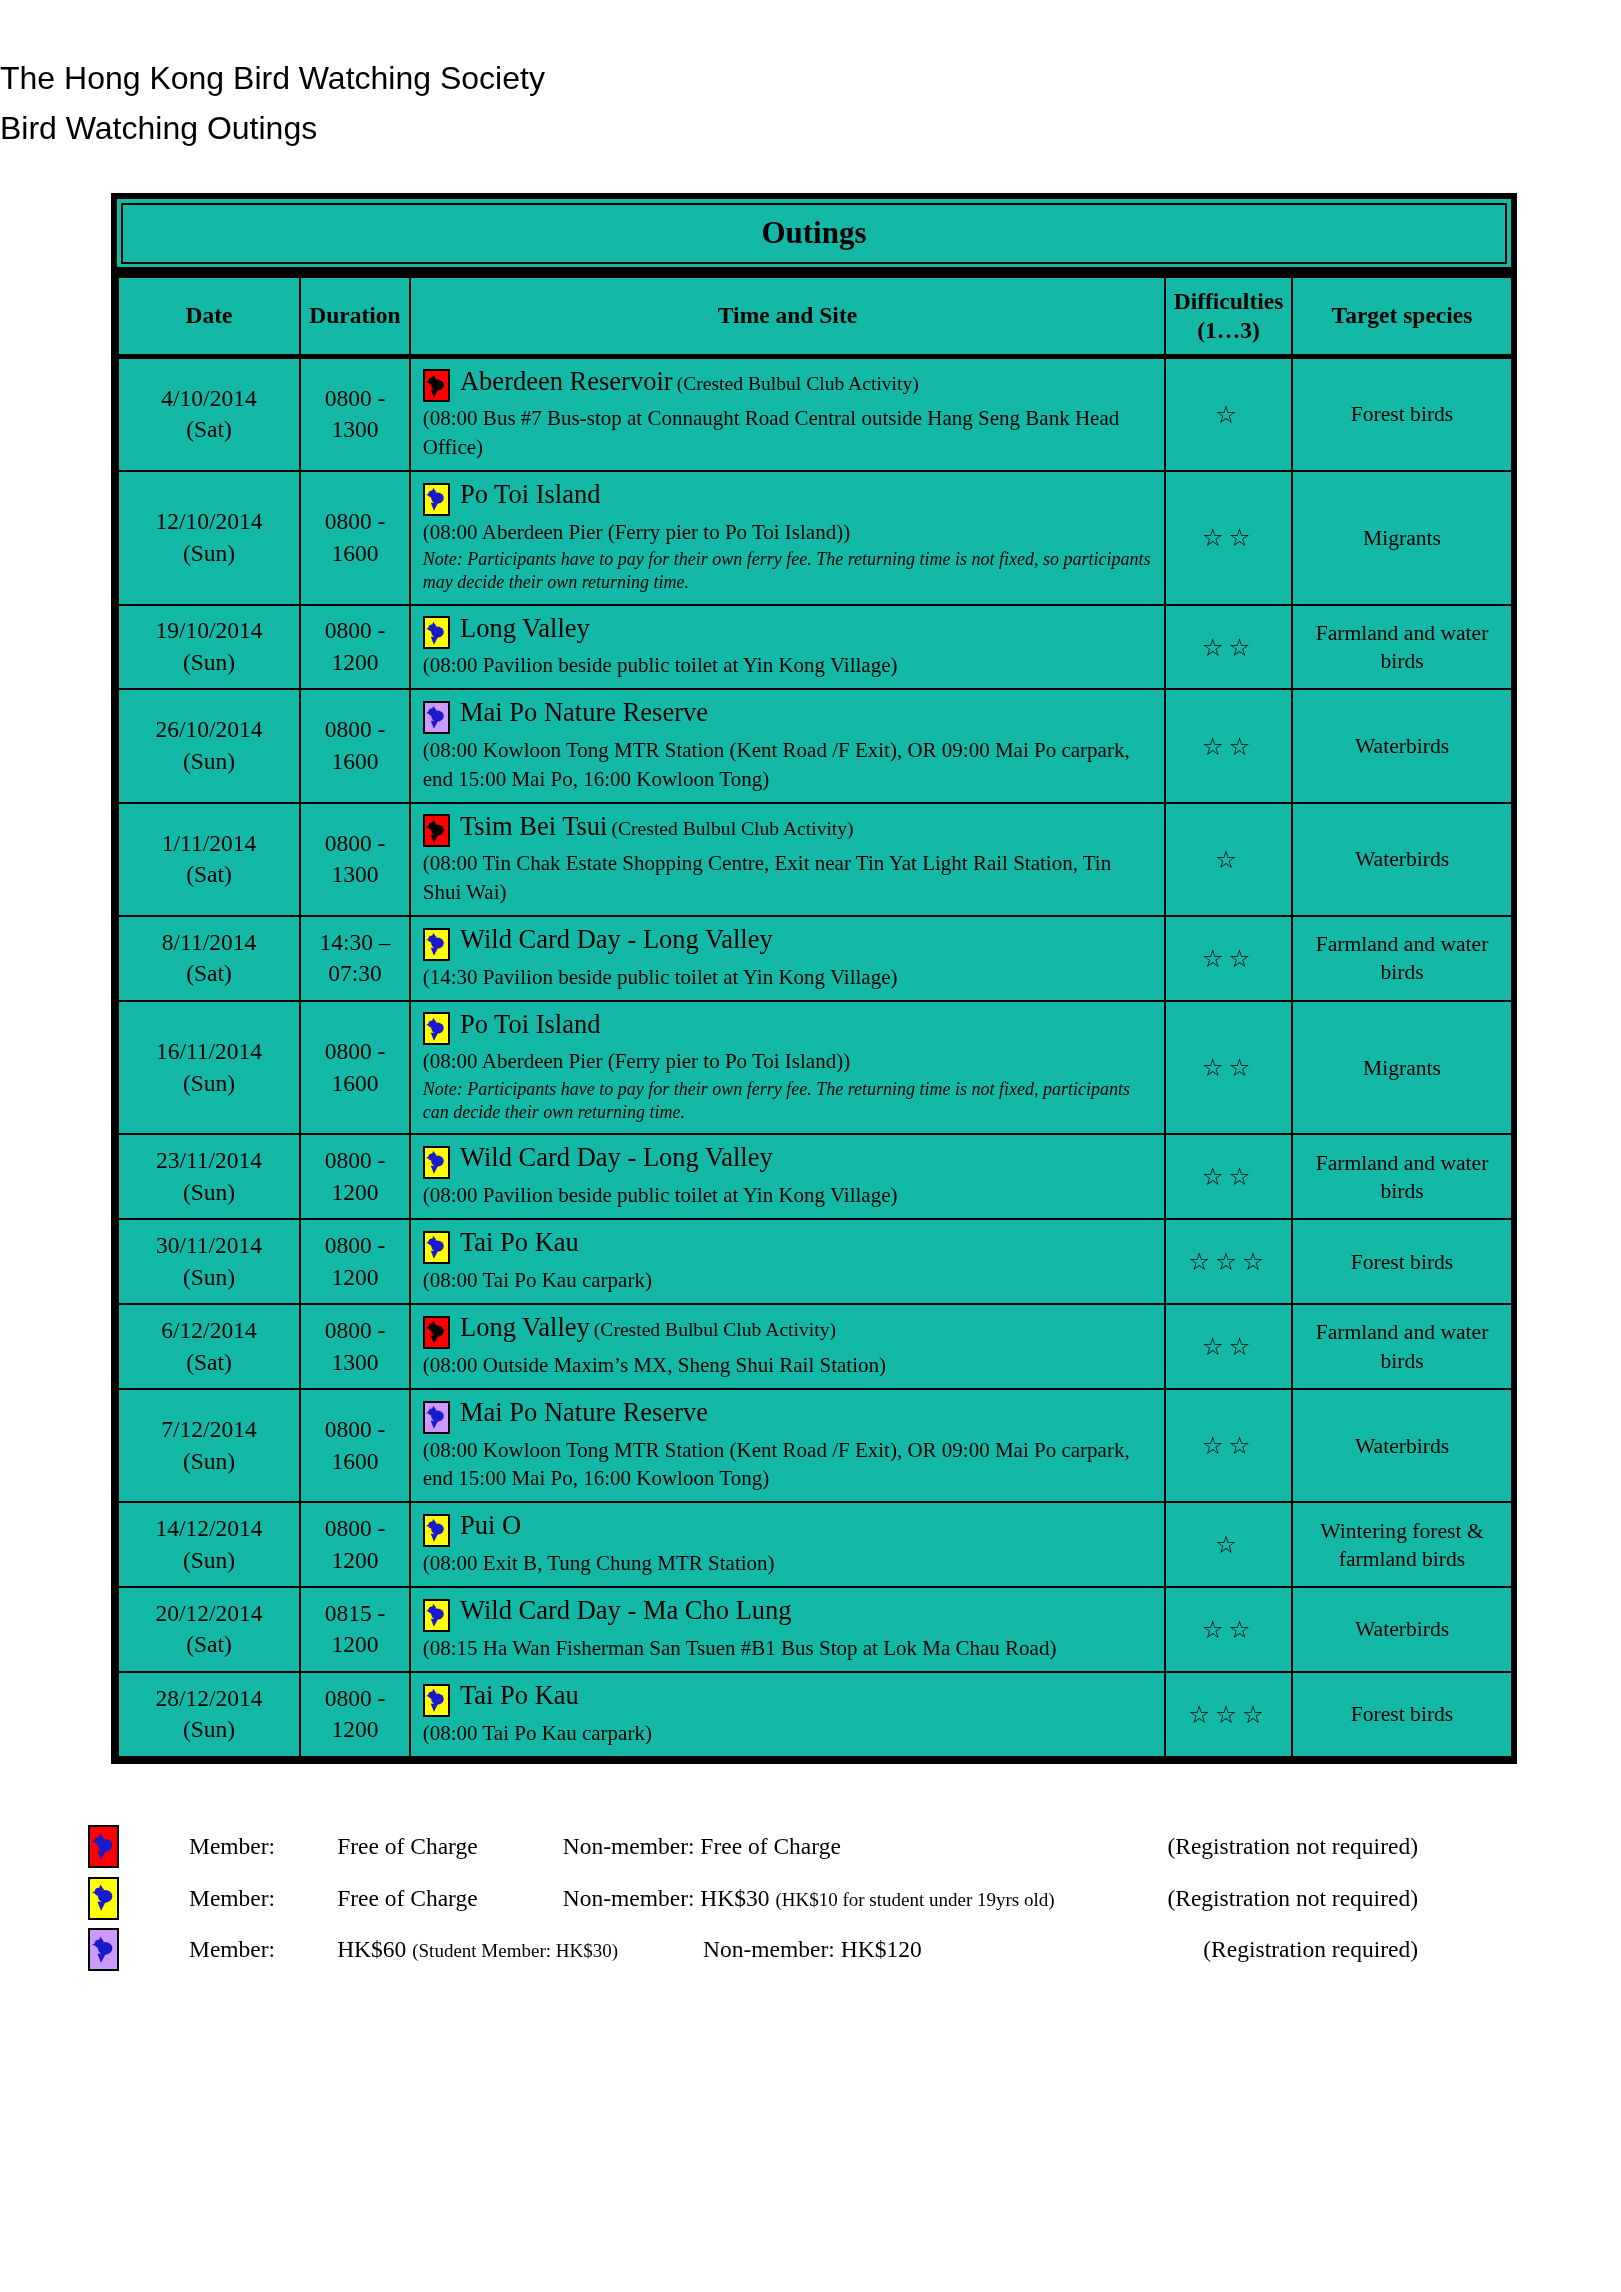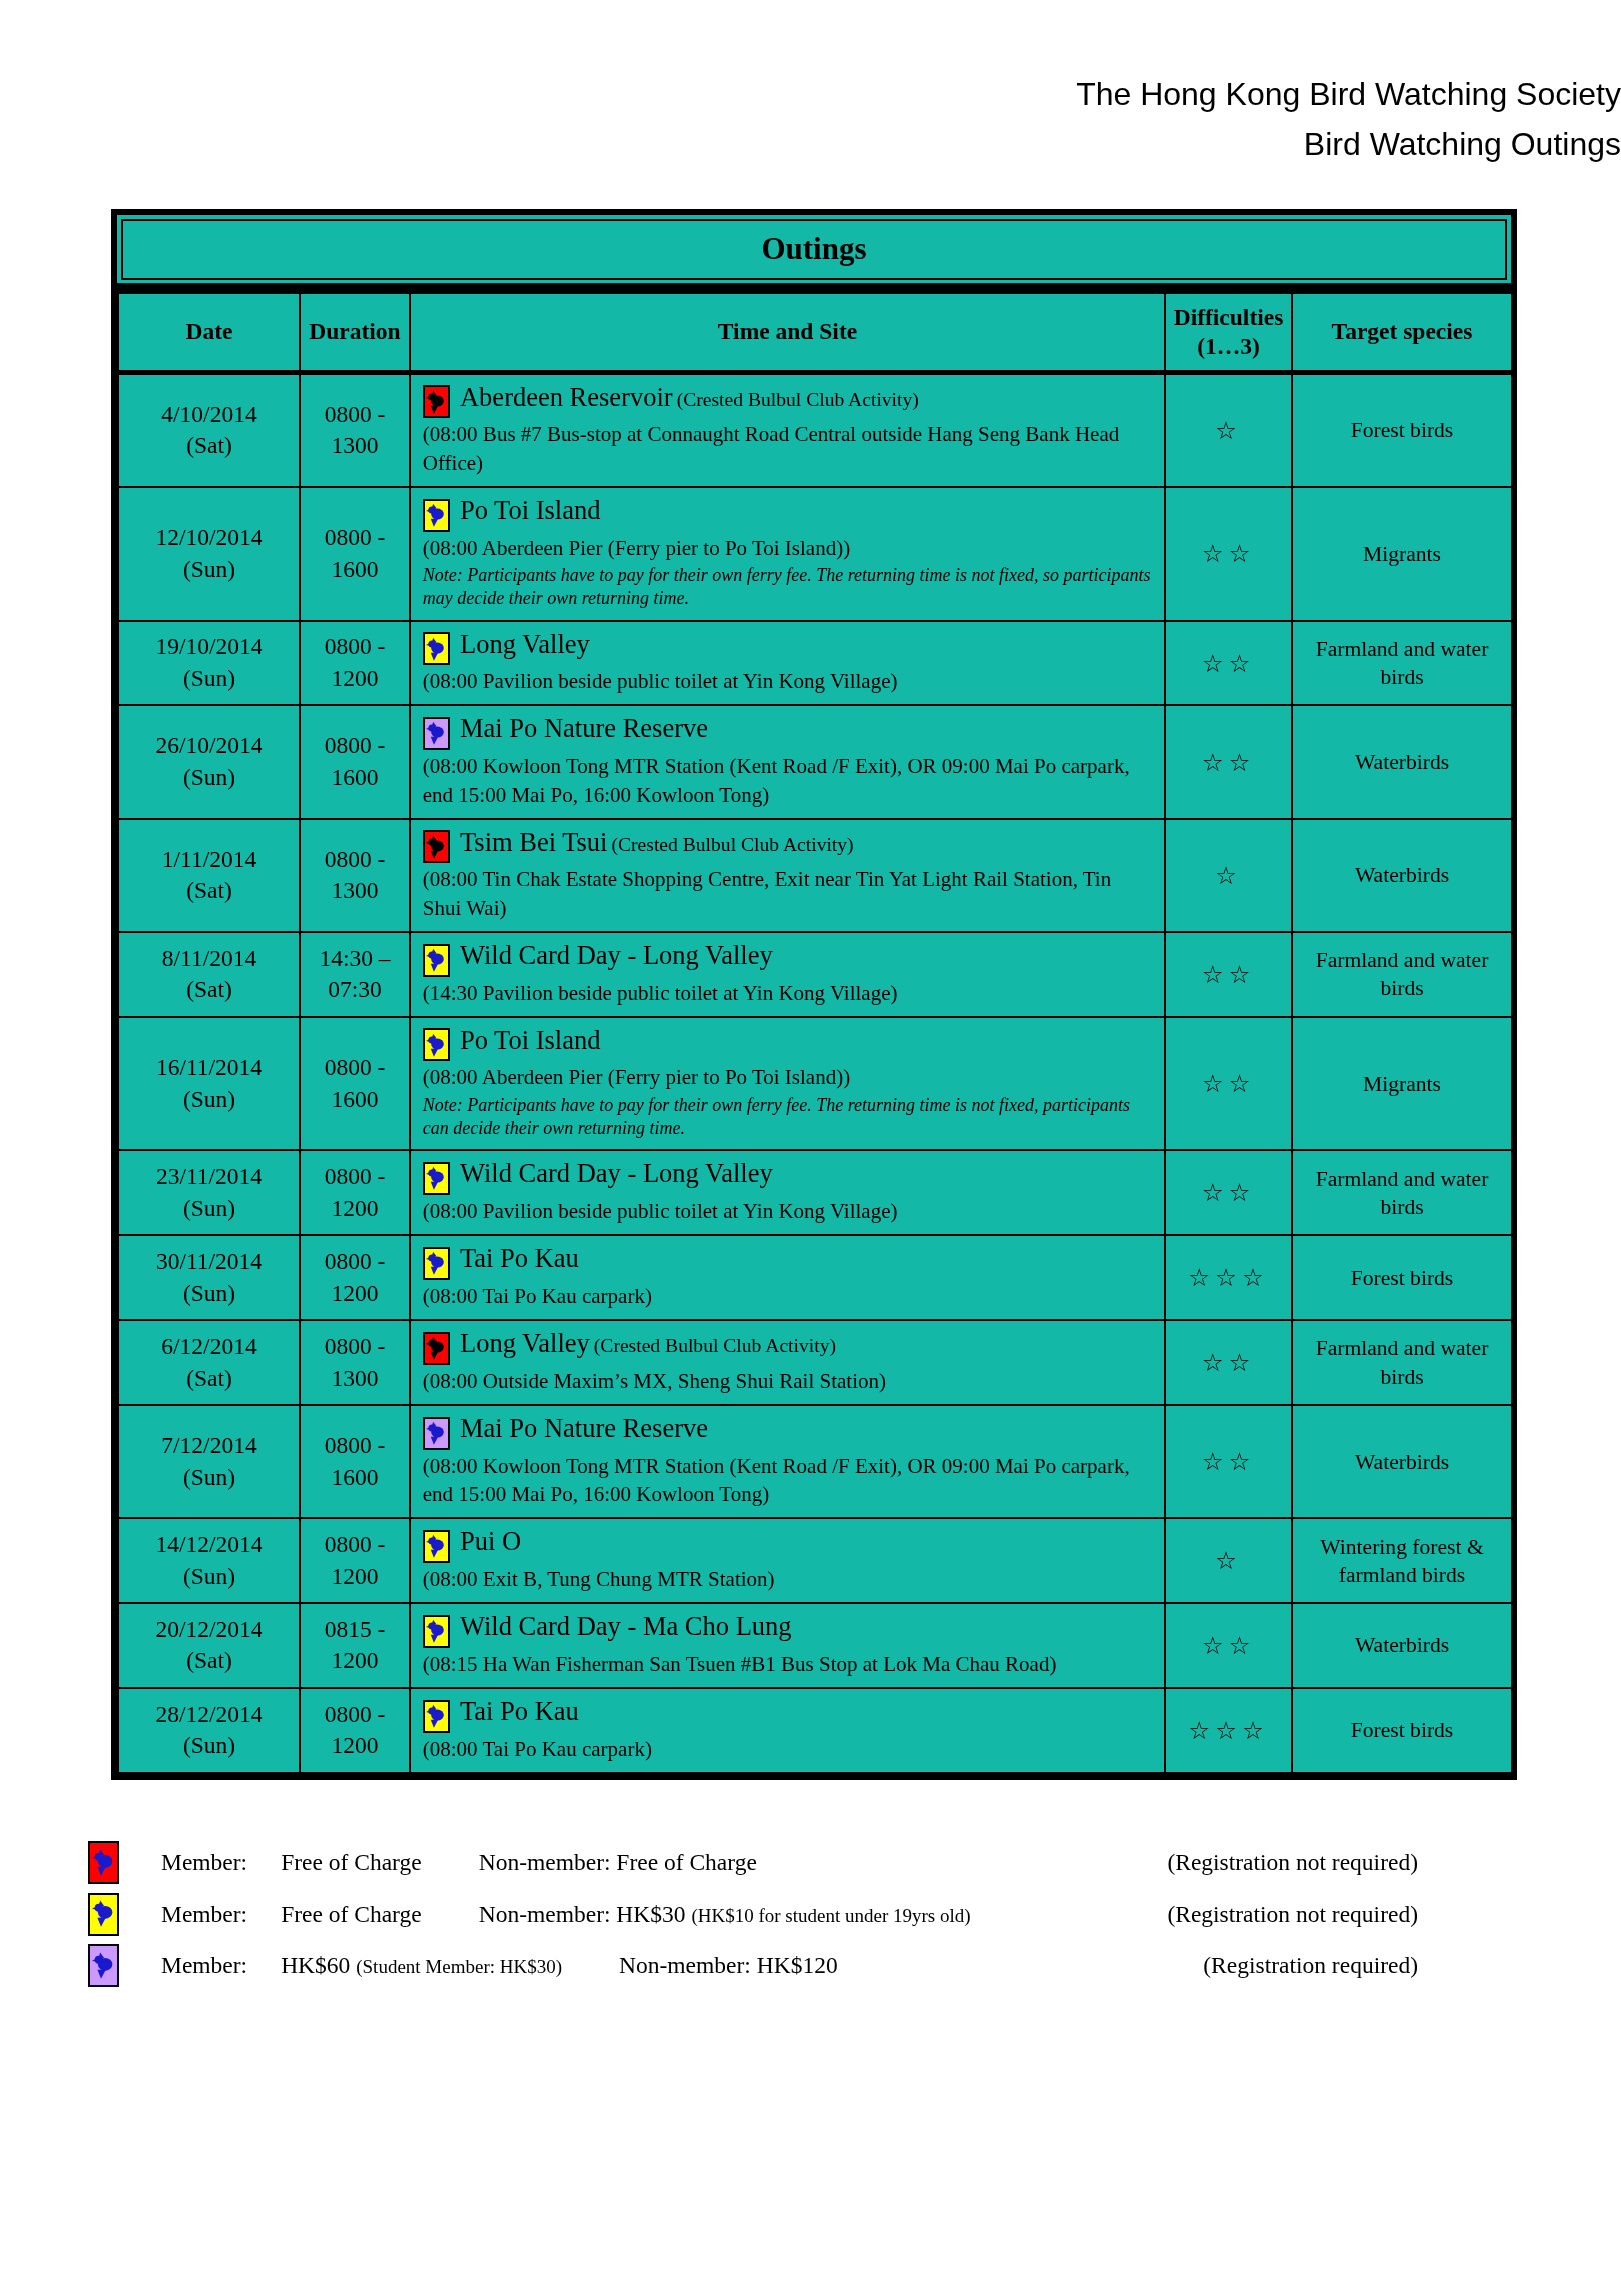--- a/index.html
+++ b/index.html
@@ -1,21 +1,21 @@
 <!DOCTYPE html>
 <html><head>
 <meta charset="utf-8">
 <style>
   html,body { margin:0; padding:0; background:#ffffff; }
   .page {
     position:relative; width:1621px; height:2293px; background:#ffffff;
     font-family:"Liberation Serif", serif; color:#000;
   }
   
-  .doc-titles { padding-top:76px; text-align:right; font-family:"Liberation Sans", sans-serif; }
+  .doc-titles { padding-top:60px; text-align:left; font-family:"Liberation Sans", sans-serif; }
   .doc-title-line1 { font-size:32px; }
   .doc-title-line2 { font-size:32px; margin-top:13px; }
   .doc-period      { font-size:30px; margin-top:51px; }
 
   
   .table-wrap { width:1406px; margin:46px auto 0 111px; border:6.9px solid #000; box-sizing:border-box; background:#14b8a6; }
   .outings-title-box { border:2.9px solid #000; margin:3.9px 3.9px 2.9px 3.9px; text-align:center;
                        font-size:31px; font-weight:bold; padding:9.8px 0 11.8px 0; }
   .thick-divider { height:8.8px; background:#000; }
 
@@ -39,21 +39,21 @@
                 vertical-align:middle; margin-right:9.8px; }
   .site-title { font-size:26.5px; }
   .site-suffix { font-size:19.6px; }
   .site-detail { font-size:21px; line-height:1.35; }
   .site-note { font-size:18px; font-style:italic; line-height:1.3; margin-top:2px; }
 
   .stars { font-family:"DejaVu Sans", sans-serif; font-size:24.5px; letter-spacing:4.9px; white-space:nowrap; }
 
   
   .legend { width:1406px; margin:61px auto 0 88px; font-size:23.5px; }
-  .legend-row { display:flex; align-items:center; margin-bottom:8.8px; }
+  .legend-row { display:flex; align-items:center; margin-bottom:8.8px;gap:28px; }
   .legend-badge { display:inline-flex; align-items:center; justify-content:center;
                   width:31px; height:43px; border:2.9px solid #000; box-sizing:border-box; flex:0 0 auto; }
   .legend-member-label { margin-left:42px; }
   .legend-member-value { margin-left:34px; }
   .legend-nonmember { margin-left:57px; }
   .legend-small { font-size:19px; }
   .legend-registration { margin-left:auto; margin-right:76px; }
 </style>
 </head>
 <body>

